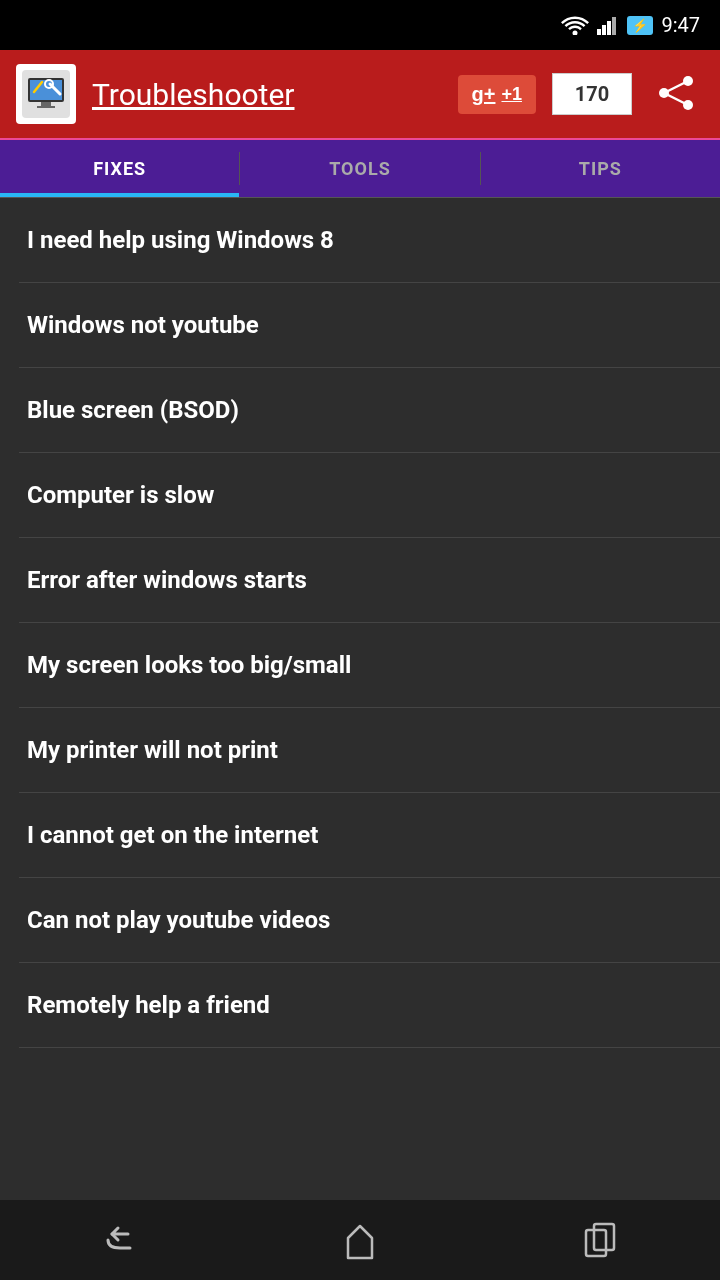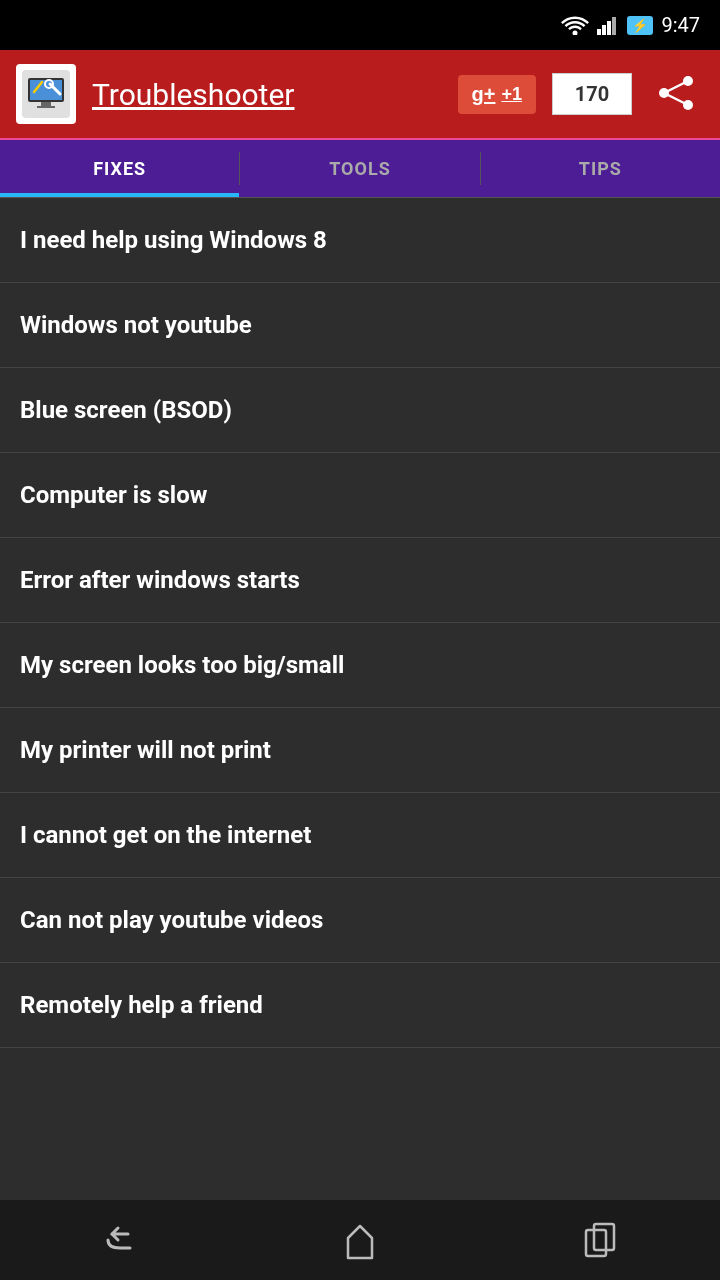--- a/index.html
+++ b/index.html
@@ -156,25 +156,26 @@
       width: 1px;
       background: #555;
       margin: 12px 0;
     }
 
     
     .list-container {
       background: #2d2d2d;
     }
     .list-item {
-      padding: 28px 20px;
+      padding: 28px 8px;
       border-bottom: 1px solid #444;
       cursor: pointer;
       display: flex;
       align-items: flex-end;
+      margin-left: 19px;
     }
     .list-item-text {
       font-size: 24px;
       font-weight: bold;
       color: #fff;
     }
 
     
     .bottom-nav {
       position: fixed;

